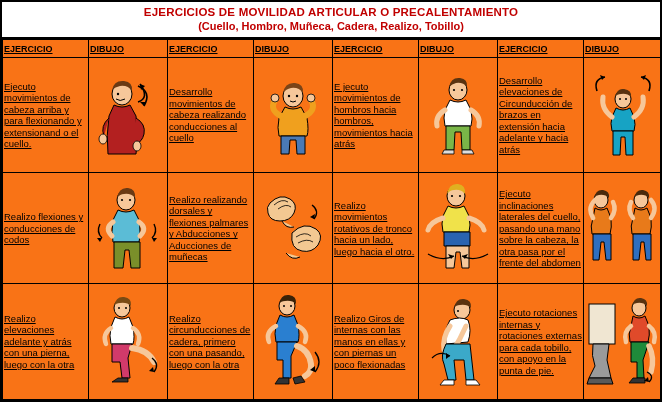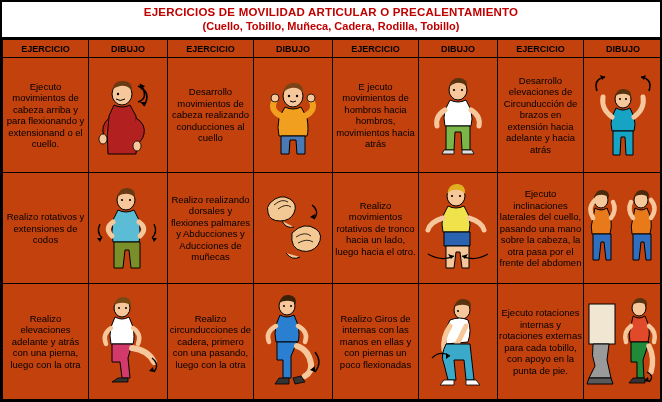--- a/index.html
+++ b/index.html
@@ -13,21 +13,21 @@
     font-family: "Liberation Sans", sans-serif;
     overflow: hidden;
   }
   .page {
     width: 662px;
     height: 402px;
     box-sizing: border-box;
     border: 2px solid #000000;
     display: flex;
     flex-direction: column;
-    background: #c2410c;
+    background: #f97316;
   }
   .title-bar {
     border-bottom: 2px solid #000000;
     text-align: center;
     padding: 3px 2px 4px 2px;
     background: #ffffff;
   }
   .title-line1 {
     font-size: 11.5px;
     font-weight: bold;
@@ -43,22 +43,23 @@
   }
   table.grid {
     border-collapse: collapse;
     width: 100%;
     height: 100%;
     table-layout: fixed;
   }
   table.grid td, table.grid th {
     border: 1px solid #000000;
     vertical-align: middle;
-    text-align: center;
+    text-align: left;
     padding: 1px;
+    text-decoration: underline;
   }
   th.hdr {
     font-size: 9px;
     font-weight: bold;
     height: 15px;
     padding: 2px 0;
   }
   td.textcell {
     font-size: 9.5px;
     line-height: 11.5px;
@@ -83,21 +84,21 @@
   col.ctext { width: 86px; }
   col.cimg  { width: 79px; }
 </style>
 </head>
 <body>
 
 <div class="page">
 
   <div class="title-bar">
     <div class="title-line1">EJERCICIOS DE MOVILIDAD ARTICULAR O PRECALENTAMIENTO</div>
-    <div class="title-line2">(Cuello, Tobillo, Muñeca, Cadera, Rodilla, Tobillo)</div>
+    <div class="title-line2">(Cuello, Hombro, Muñeca, Cadera, Realizo, Tobillo)</div>
   </div>
 
   <table class="grid">
     <colgroup>
       <col class="ctext">
         <col class="cimg">
       <col class="ctext">
         <col class="cimg">
       <col class="ctext">
         <col class="cimg">
@@ -192,21 +193,21 @@
               <path d="M10 26 Q6 14 18 12" stroke="#000" stroke-width="1.6" fill="none"></path>
               <path d="M18 12 l-5 -2 l2 5 z" fill="#000"></path>
               <path d="M62 26 Q66 14 54 12" stroke="#000" stroke-width="1.6" fill="none"></path>
               <path d="M54 12 l5 -2 l-2 5 z" fill="#000"></path>
             </svg>
           </div>
         </td>
       </tr>
 
       <tr>
-        <td class="textcell">Realizo rotativos y extensiones de codos</td>
+        <td class="textcell">Realizo flexiones y conducciones de codos</td>
         <td class="imgcell">
           <div class="fig">
             <svg width="72" height="96" viewBox="0 0 72 96">
               <ellipse cx="34" cy="20" rx="9" ry="10" fill="#f6c79a" stroke="#000" stroke-width="1"></ellipse>
               <path d="M25 18 Q27 7 36 8 Q44 9 43 18 Q39 13 32 14 Q28 14 25 18Z" fill="#6a3a14"></path>
               <circle cx="30" cy="20" r="1.1" fill="#000"></circle>
               <circle cx="38" cy="20" r="1.1" fill="#000"></circle>
               <path d="M26 30 Q34 34 42 30 L47 40 Q49 54 47 62 L21 62 Q19 52 21 40 Z" fill="#5bbcd6" stroke="#000" stroke-width="1"></path>
               <path d="M21 42 Q12 48 20 56" fill="none" stroke="#f6c79a" stroke-width="5" stroke-linecap="round"></path>
               <path d="M47 42 Q56 48 48 56" fill="none" stroke="#f6c79a" stroke-width="5" stroke-linecap="round"></path>

